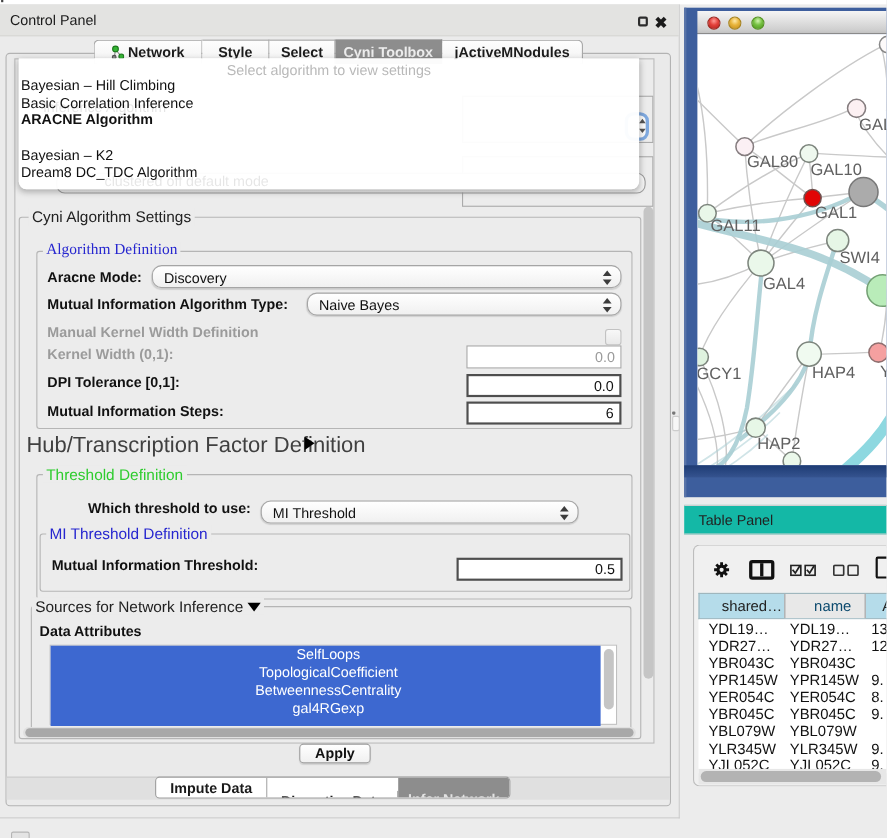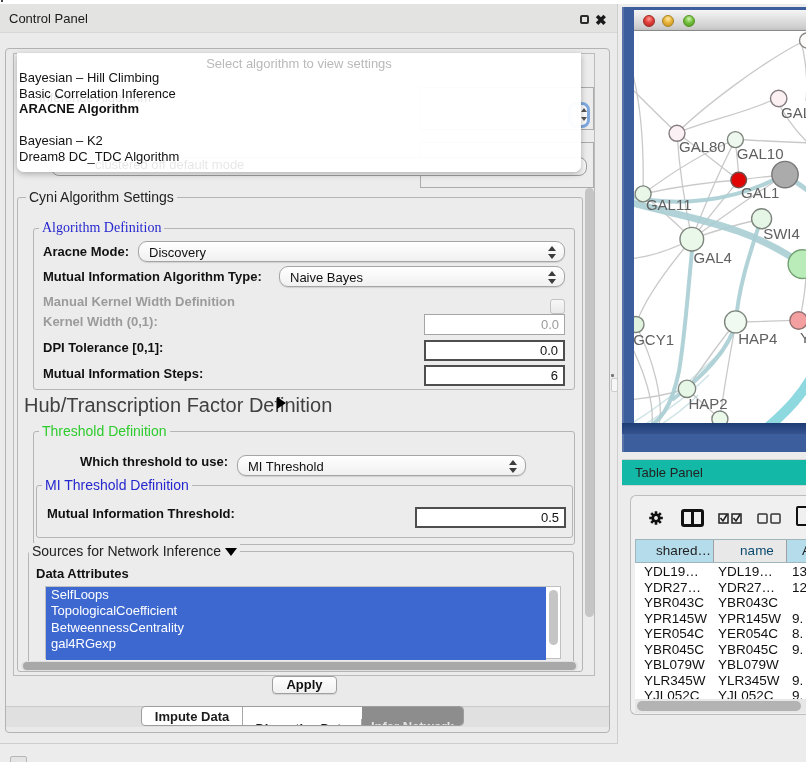--- a/index.html
+++ b/index.html
@@ -61,20 +61,35 @@
   <div id="cpwin" class="abs">
     <div id="cptitle" class="abs">
         <span class="t">Control Panel</span>
       </div>
     <div id="ico-float" class="abs"></div>
     <div id="ico-close" class="abs">✖</div>
 
     <div id="tabpanel" class="abs"></div>
     <div id="setpanel" class="abs"></div>
 
+    <div id="tabs" class="abs">
+      <div class="tab first" style="width:99px;"><svg width="12" height="13" viewBox="0 0 12 13" style="margin-right:3px;">
+            <g stroke="#8a8a8a" stroke-width="1" fill="none">
+              <line x1="4" y1="4" x2="9" y2="10"></line>
+              <line x1="4" y1="4" x2="3" y2="11"></line>
+            </g>
+            <circle cx="4" cy="3.5" r="2.6" fill="#35b535" stroke="#1d7a1d"></circle>
+            <circle cx="9.3" cy="10.3" r="2.2" fill="#35b535" stroke="#1d7a1d"></circle>
+            <circle cx="2.8" cy="11" r="1.7" fill="#888" stroke="#555"></circle>
+          </svg>Network</div>
+      <div class="tab" style="width:61px;">Style</div>
+      <div class="tab" style="width:60px;">Select</div>
+      <div class="tab sel" style="width:97px;">Cyni Toolbox</div>
+      <div class="tab last" style="width:128px;">jActiveMNodules</div>
+    </div>
 
     <div class="abs" style="left:420px;top:83px;width:174px;height:43px;border:1px solid #ababab;background:#ececec;"></div>
     <div class="abs" style="left:420px;top:138px;width:174px;height:46px;border:1px solid #ababab;background:#ececec;"></div>
     <div class="abs" style="left:51px;top:153px;width:536px;height:19px;border:1px solid #9e9e9e;border-radius:8px;background:linear-gradient(#ffffff,#efefef);"></div>
 
     <div class="abs" style="left:568px;top:98px;width:22px;height:26px;border:3px solid #7fa9df;border-radius:8px;background:#fdfdfd;z-index:5;"></div>
     <div class="abs" style="left:581px;top:104px;width:6px;height:4px;z-index:6;">
         <div style="width:0;height:0;border-left:3px solid transparent;border-right:3px solid transparent;border-bottom:4px solid #555;"></div>
       </div>
     <div class="abs" style="left:581px;top:113px;width:6px;height:4px;z-index:6;">
@@ -131,21 +146,21 @@
       <span class="glabel" style="color:#2626cf;">MI Threshold Definition</span>
     </div>
     <label class="fl" style="left:47px;top:502px;">Mutual Information Threshold:</label>
     <div class="tfield" style="left:415px;top:503px;width:151px;height:21px;border:2px solid #4e4e4e;color:#111;padding-top:1px;">0.5</div>
 
     <div class="group abs" style="left:28px;top:547px;width:546px;height:119px;">
       <span class="glabel" style="color:#222;left:0px;">Sources for Network Inference <span style="display:inline-block;width:0;height:0;border-left:6.5px solid transparent;border-right:6.5px solid transparent;border-top:8px solid #000;vertical-align:0px;"></span></span>
     </div>
     <label class="fl" style="left:36px;top:562px;">Data Attributes</label>
     <div class="abs" style="left:45px;top:582px;width:516px;height:73px;border:1px solid #c0c0c0;background:#fff;">
-      <div class="abs" style="left:0;top:0;width:500px;height:73px;background:#3d68d0;color:#fff;font-size:13px;line-height:16.3px;padding:0 0 0 5px;">SelfLoops<br>TopologicalCoefficient<br>BetweennessCentrality<br>gal4RGexp</div>
+      <div class="abs" style="left:0;top:0;width:500px;height:73px;background:#3d68d0;color:#fff;font-size:13px;line-height:16.3px;padding:0 0 0 5px;text-align:center;">SelfLoops<br>TopologicalCoefficient<br>BetweennessCentrality<br>gal4RGexp</div>
       <div class="thumb abs" style="left:503px;top:3px;width:9px;height:55px;"></div>
     </div>
 
     <div class="abs" style="left:21px;top:657px;width:557px;height:10px;background:#e0e0e0;border-radius:5px;"></div>
     <div class="abs" style="left:23px;top:658px;width:553px;height:8px;background:#a8a8a8;border-radius:4px;"></div>
 
     <div class="abs" style="left:582px;top:50px;width:13px;height:618px;background:transparent;"></div>
     <div class="thumb abs" style="left:585px;top:184px;width:9px;height:429px;"></div>
 
     <div class="abs" style="left:272px;top:672px;width:65px;height:18px;border:1px solid #9f9f9f;border-radius:4px;background:linear-gradient(#ffffff,#f0f0f0);font-size:13px;font-weight:600;color:#111;text-align:center;padding-top:0;box-shadow:0 1px 1px rgba(0,0,0,0.1);">Apply</div>

